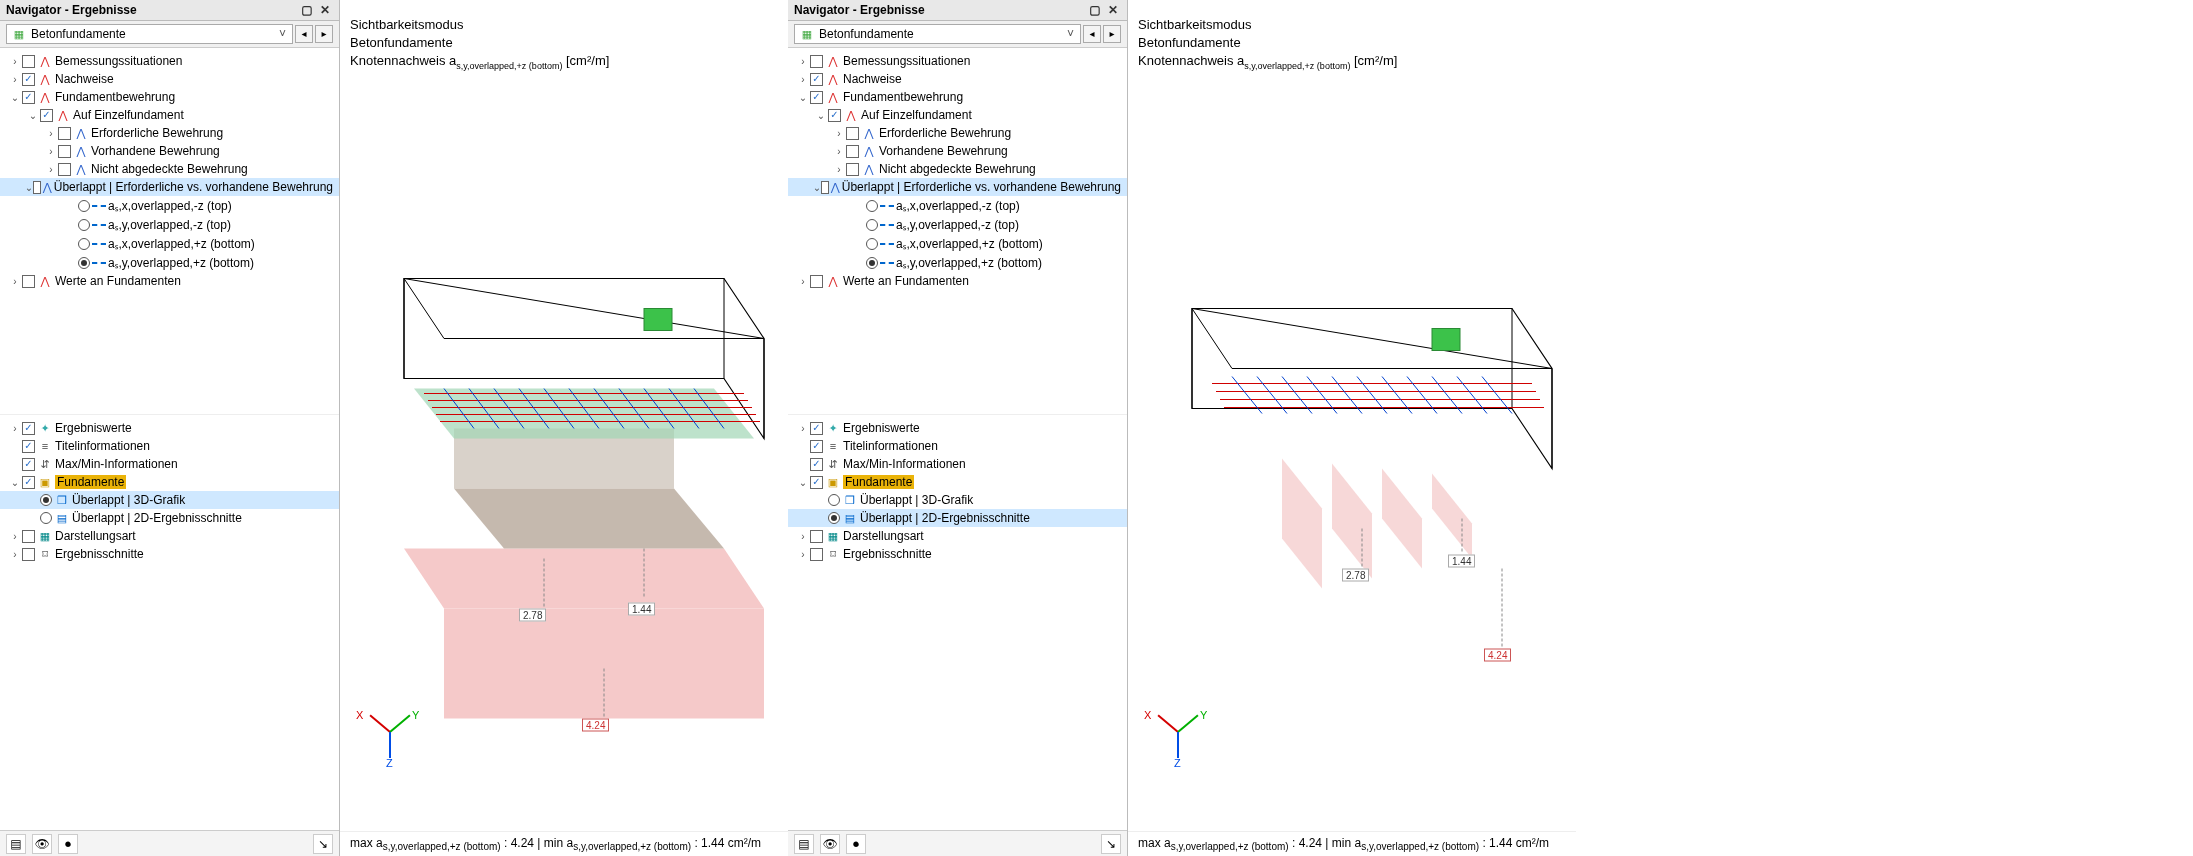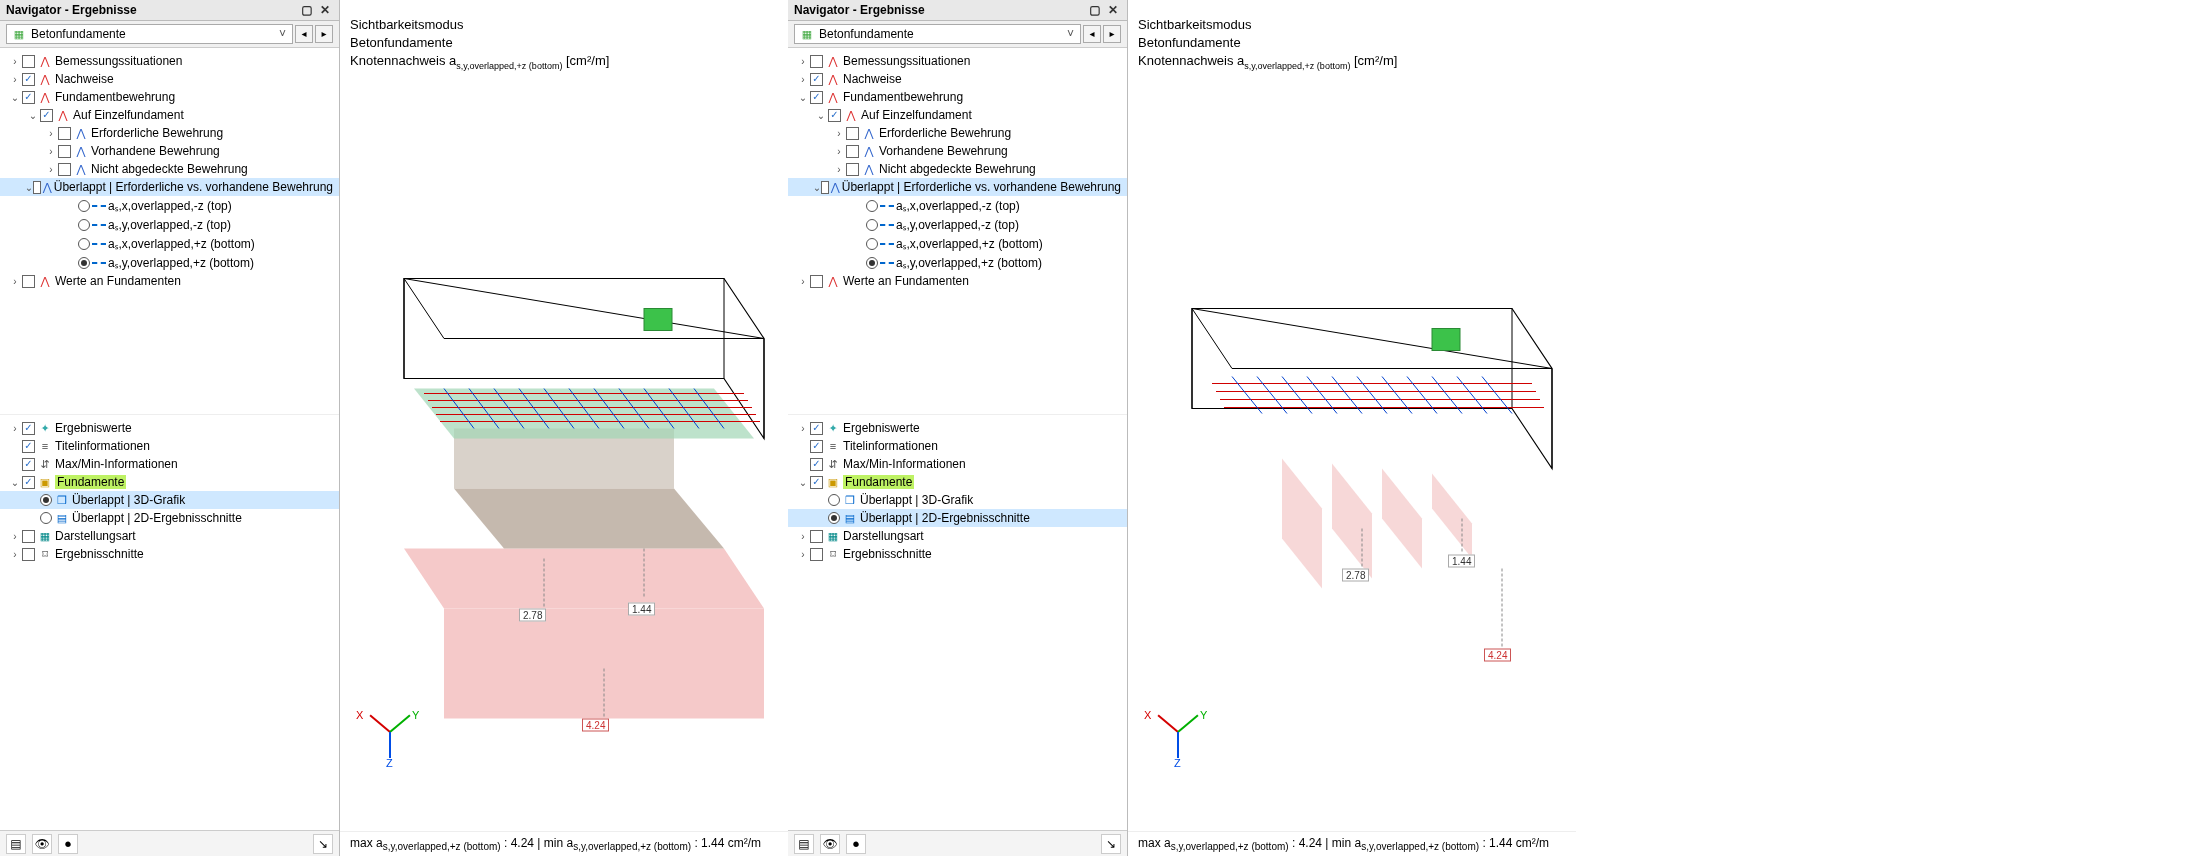--- a/index.html
+++ b/index.html
@@ -101,21 +101,21 @@
     display: flex;
     align-items: center;
     padding: 1px 4px;
     white-space: nowrap;
     cursor: default;
   }
   .node.sel {
     background: #cfe8ff;
   }
   .node.hilite .lbl {
-    background: #bef264;
+    background: #eab308;
     padding: 0 2px;
     text-align: right;
   }
   .ind { display:inline-block; height:1px; }
   .twisty {
     width:14px; text-align:center; color:#555; font-size:10px;
   }
   .chk {
     width:13px; height:13px; border:1px solid #666; background:#fff;
     display:inline-flex; align-items:center; justify-content:center;

